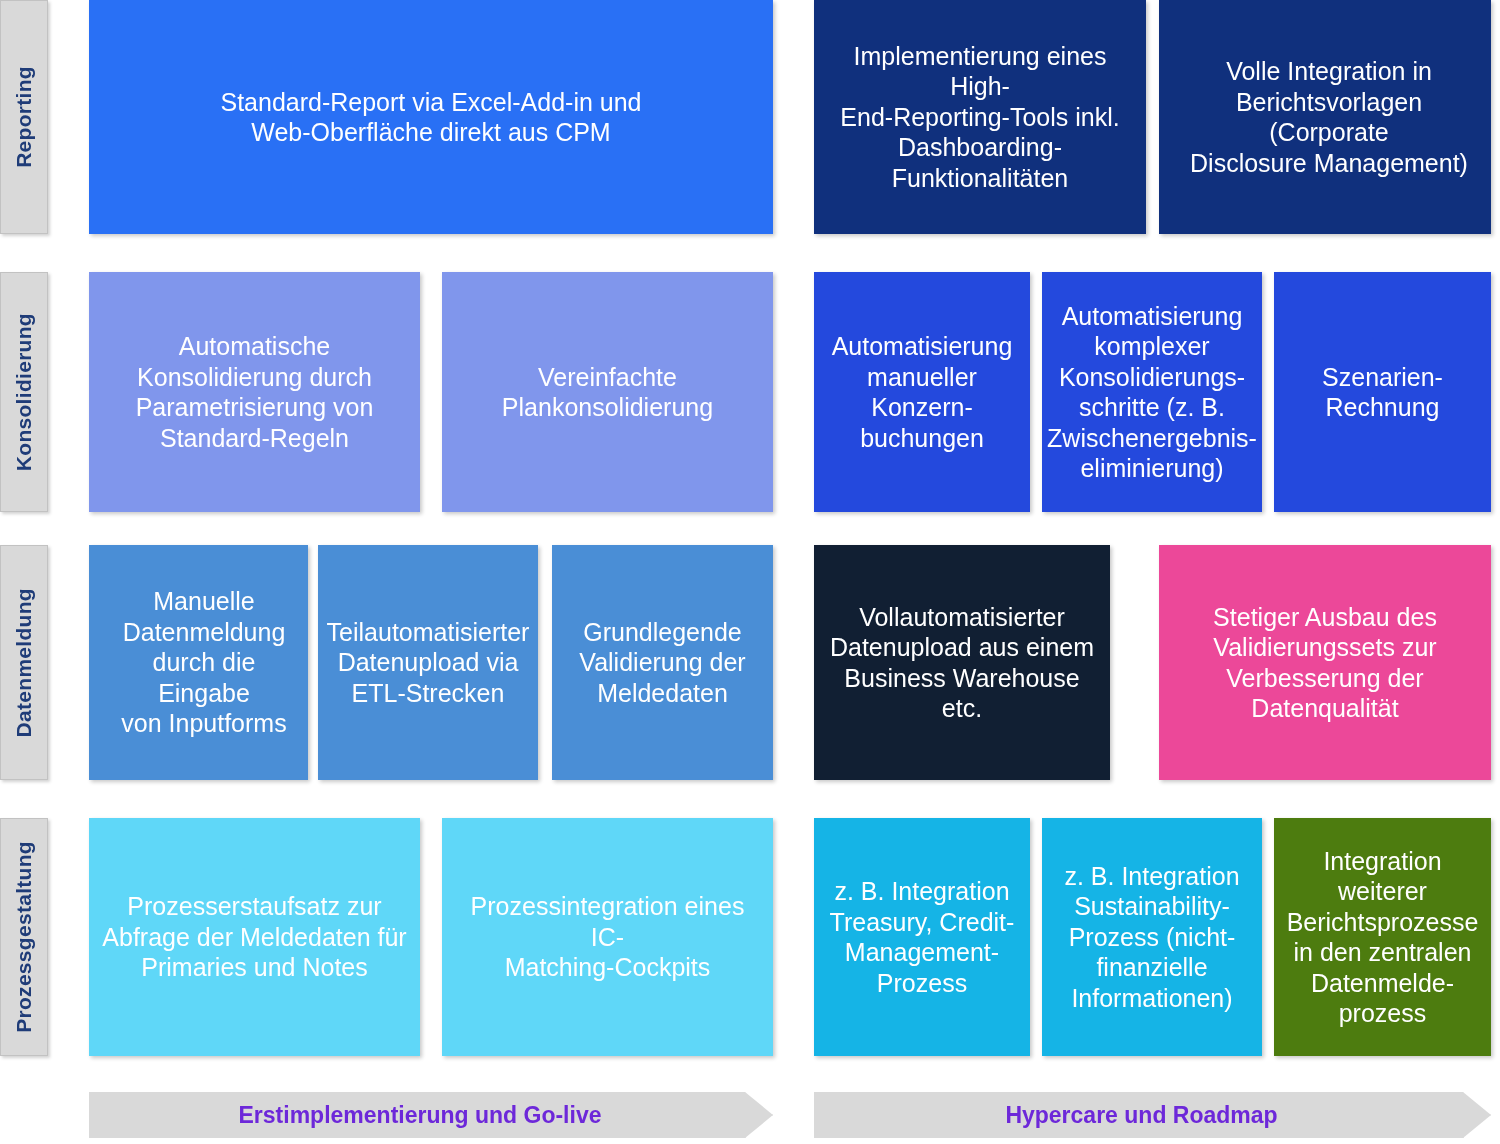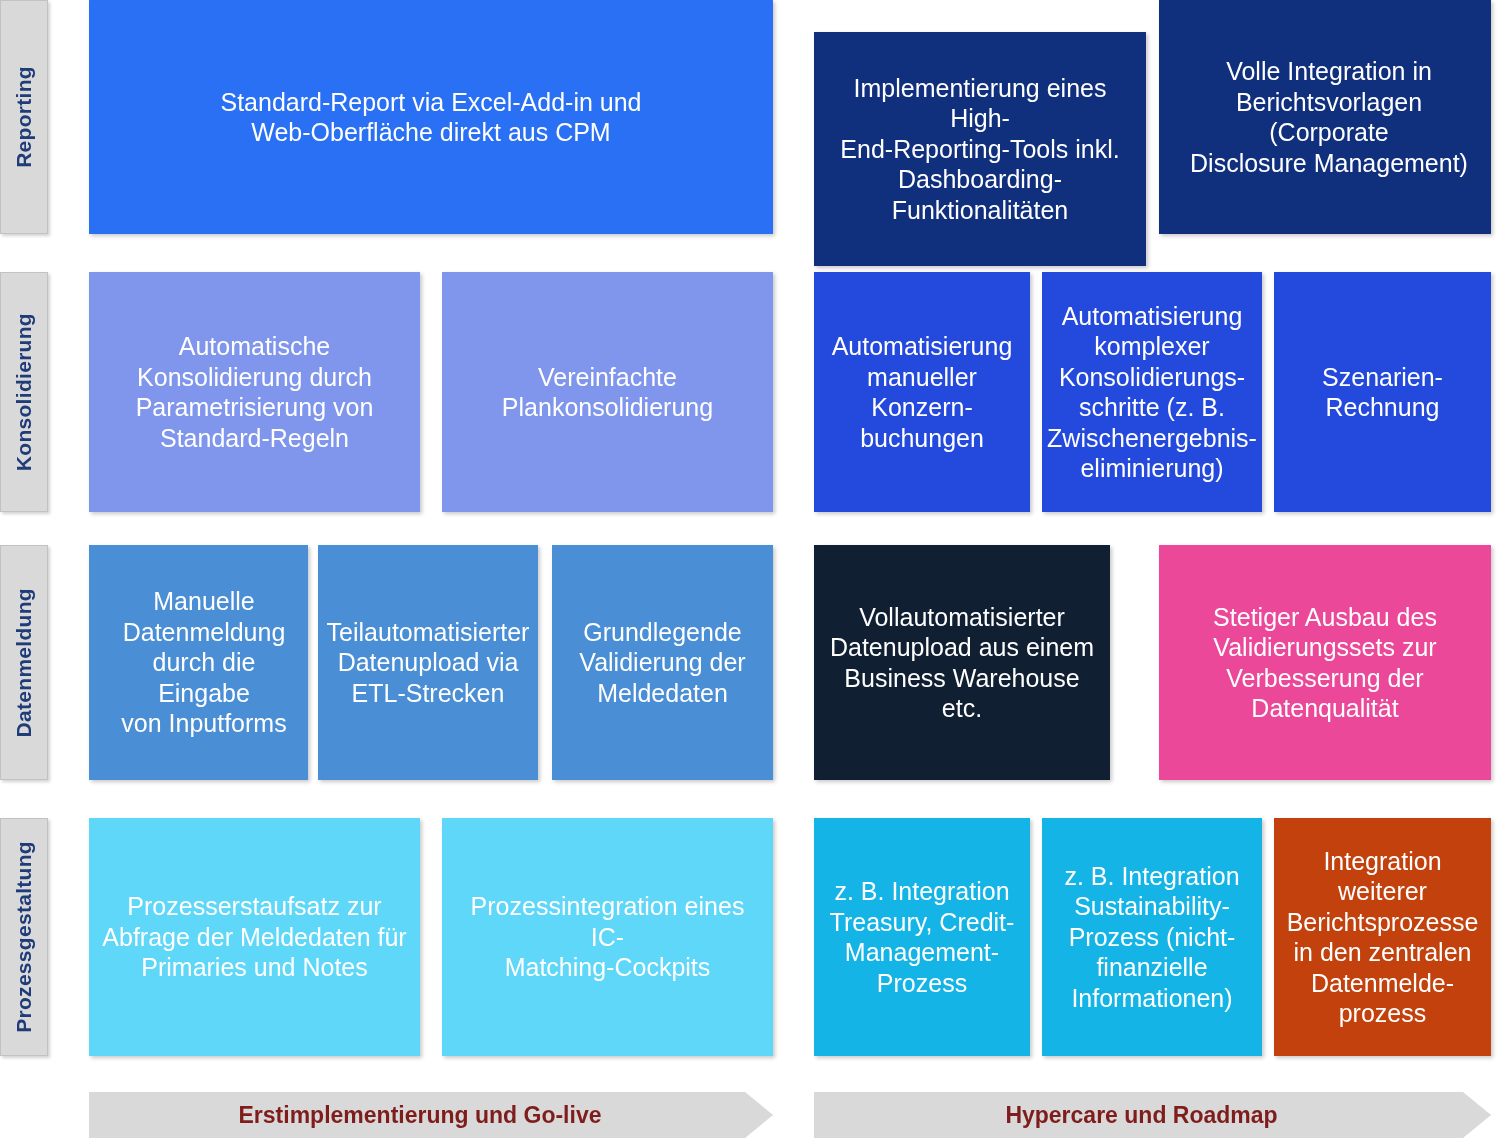--- a/index.html
+++ b/index.html
@@ -65,21 +65,21 @@
 
   
   .phase {
     position: absolute;
     height: 46px;
     background: #d9d9d9;
     box-sizing: border-box;
     display: flex;
     align-items: center;
     justify-content: center;
-    color: #7f1d1d;
+    color: #6d28d9;
     font-weight: bold;
     font-size: 23px;
     box-shadow: 2px 2px 4px rgba(0,0,0,0.2);
   }
   .phase-arrow {
     clip-path: polygon(0 0, calc(100% - 28px) 0, 100% 50%, calc(100% - 28px) 100%, 0 100%);
   }
   .phase-label {
     padding-right: 22px;
   }
@@ -89,21 +89,21 @@
 
 <div class="stage">
 
   <div class="row-label" style="top:0px; height:234px;">
     <span>Reporting</span>
   </div>
   <div class="box" style="left:89px; top:0px; width:684px; height:234px; background:#2970f5;">
     <span class="box-text">Standard-Report via Excel-Add-in und
 Web-Oberfläche direkt aus CPM</span>
   </div>
-  <div class="box" style="left:814px; top:0px; width:332px; height:234px; background:#10307d;margin-top:32px;">
+  <div class="box" style="left:814px; top:0px; width:332px; height:234px; background:#10307d;">
     <span class="box-text">Implementierung eines High-
 End-Reporting-Tools inkl.
 Dashboarding-
 Funktionalitäten</span>
   </div>
   <div class="box" style="left:1159px; top:0px; width:332px; height:234px; background:#10307d;padding-left:20px;">
     <span class="box-text">Volle Integration in
 Berichtsvorlagen (Corporate
 Disclosure Management)</span>
   </div>
@@ -189,21 +189,21 @@
 Management-
 Prozess</span>
   </div>
   <div class="box" style="left:1042px; top:818px; width:220px; height:238px; background:#15b4e6;">
     <span class="box-text">z. B. Integration
 Sustainability-
 Prozess (nicht-
 finanzielle
 Informationen)</span>
   </div>
-  <div class="box" style="left:1274px; top:818px; width:217px; height:238px; background:#c2410c;">
+  <div class="box" style="left:1274px; top:818px; width:217px; height:238px; background:#4d7c0f;">
     <span class="box-text">Integration
 weiterer
 Berichtsprozesse
 in den zentralen
 Datenmelde-
 prozess</span>
   </div>
 
   <div class="phase phase-arrow" style="left:89px; top:1092px; width:684px;">
     <span class="phase-label">Erstimplementierung und Go-live</span>

